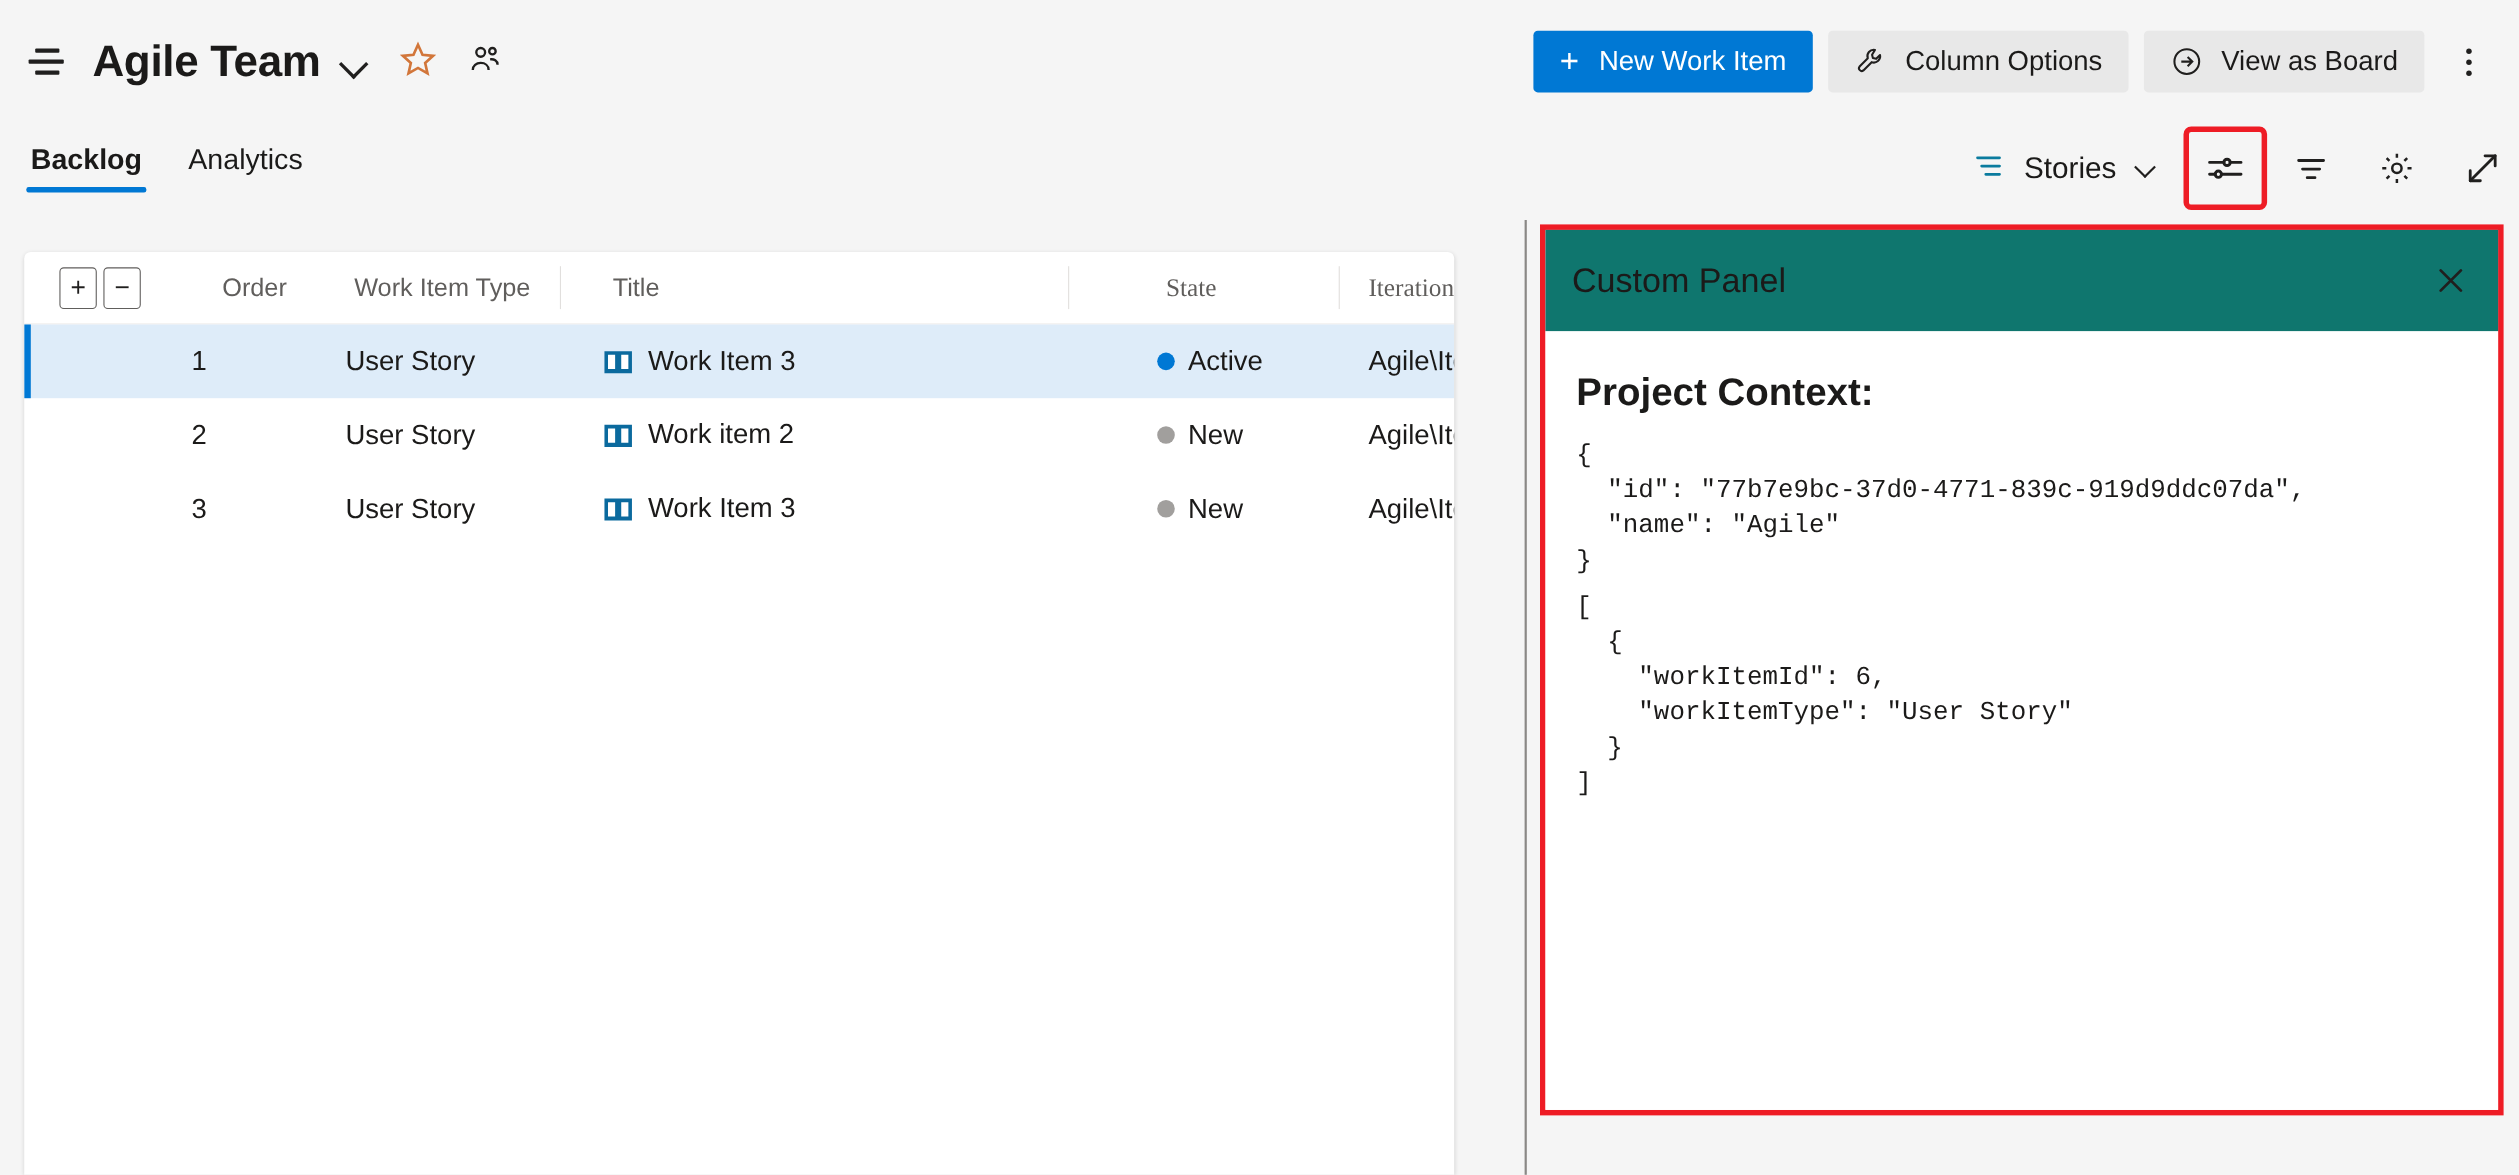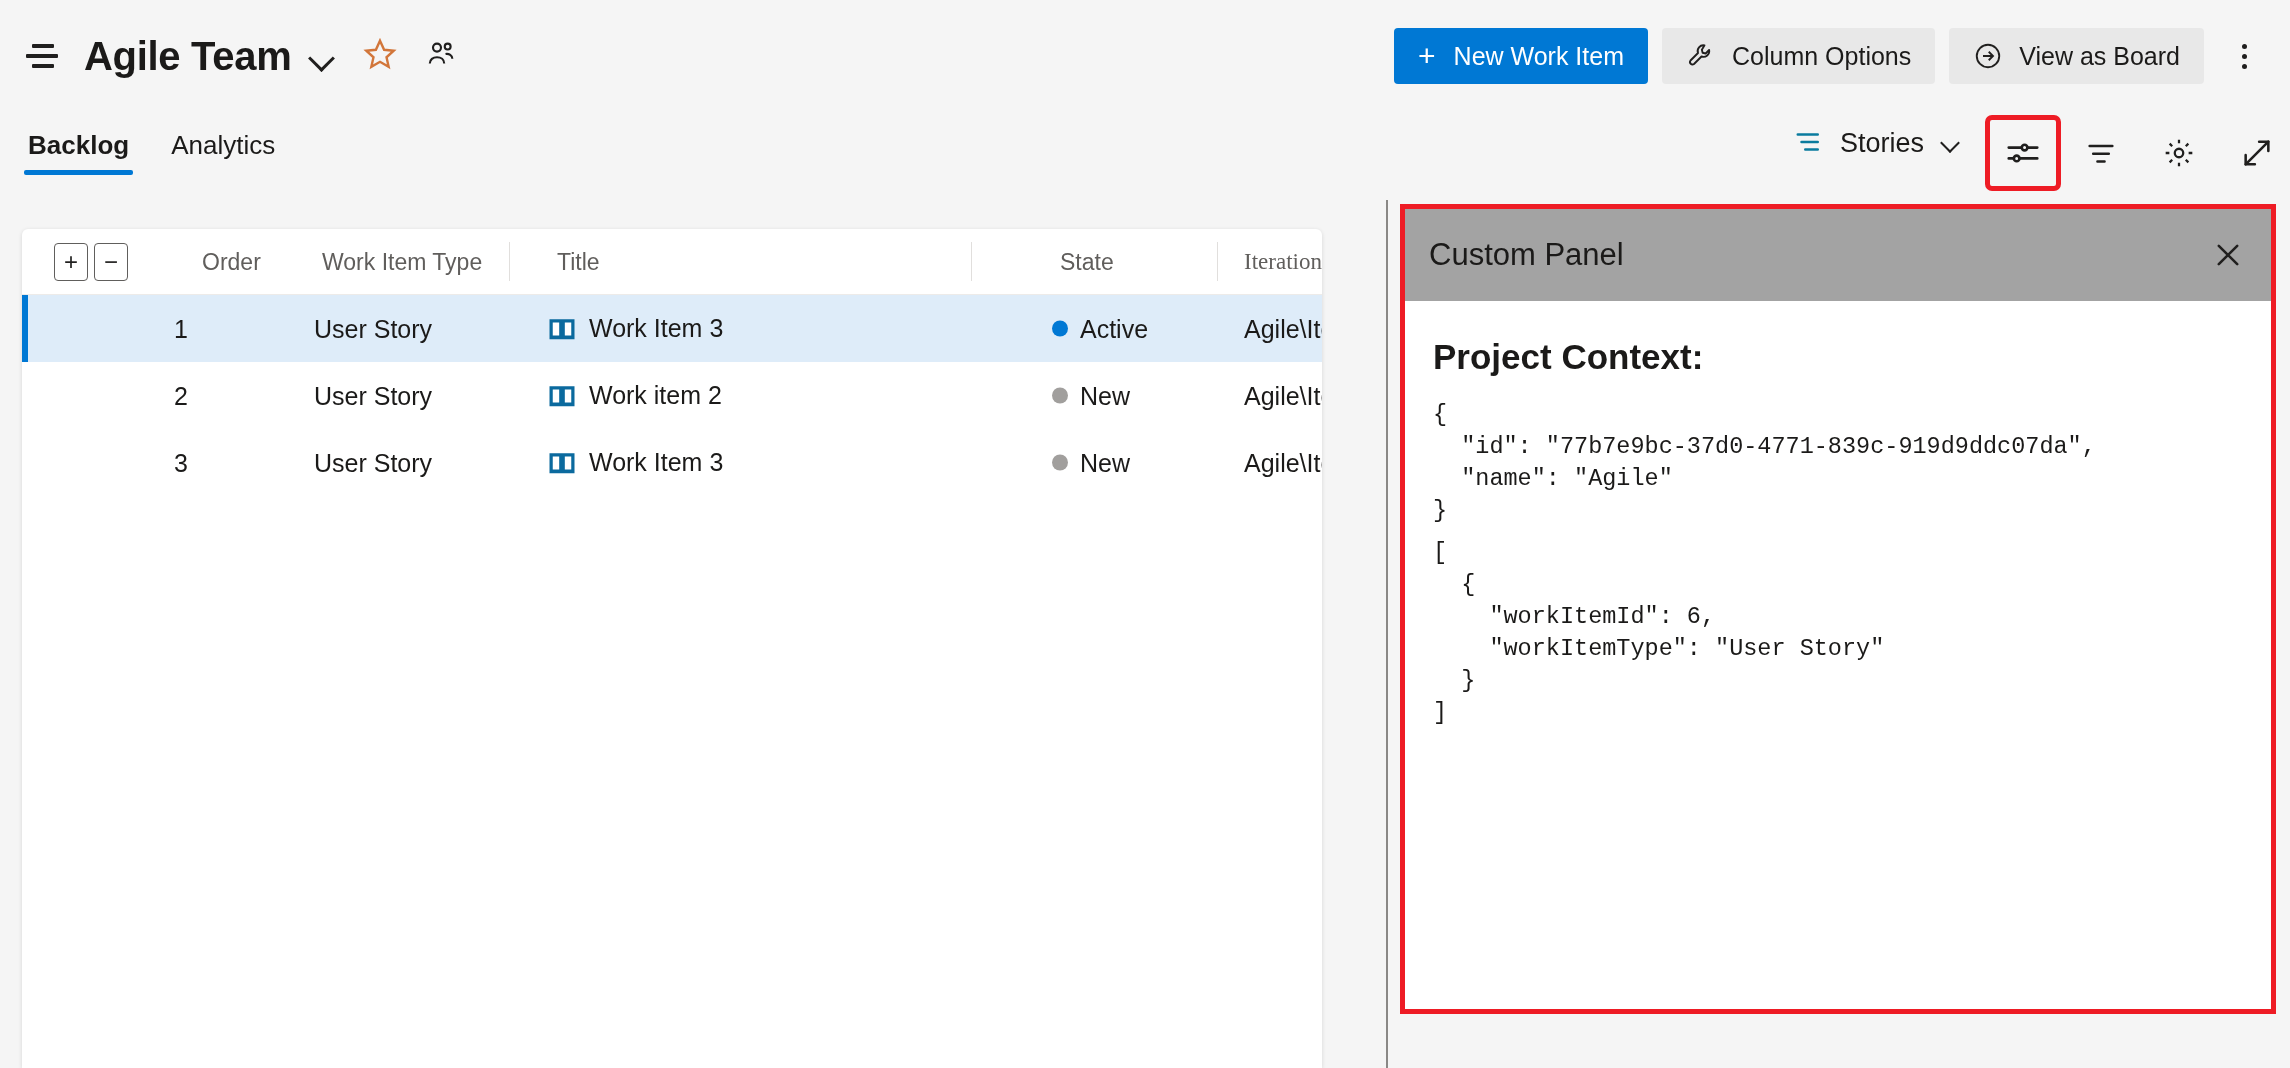--- a/index.html
+++ b/index.html
@@ -103,21 +103,21 @@
     white-space: nowrap;
   }
   .tab.active { font-weight: 600; }
   .tab.active::after {
     content:""; position:absolute; left:0; right:0; bottom:0;
     height: 5px; background: #0078d4; border-radius: 2px;
   }
 
   .viewctrls {
     position: absolute; right: 0px; top: 8px;
-    display: flex; align-items: flex-start; gap: 0px;
+    display: flex; align-items: center; gap: 0px;
   }
   .stories-pick {
     display: flex; align-items: center; gap: 16px;
     padding: 8px 10px; cursor: pointer; margin-right: 18px;
   }
   .stories-label { font-size: 27px; color:#1b1a19; }
   .chev-sm { width: 22px; height: 22px; position: relative; }
   .chev-sm::before {
     content:""; position:absolute; left:3px; top:3px;
     width: 12px; height: 12px;
@@ -207,21 +207,21 @@
   
   .panel {
     position: absolute;
     left: 1400px; top: 4px;
     width: 876px; height: 810px;
     background: #ffffff;
     border: 5px solid #ee1c25;
   }
   .panel-head {
     height: 92px;
-    background: #a3a3a3;
+    background: #0f766e;
     display:flex; align-items:center;
     position: relative;
   }
   .panel-title { font-size: 31px; color:#1b1a19; margin-left: 24px; }
   .panel-close {
     position:absolute; right: 18px; top: 50%; transform: translateY(-50%);
     width: 50px; height: 50px;
     display:flex; align-items:center; justify-content:center;
     cursor:pointer;
   }
@@ -367,21 +367,21 @@
     <div class="grid-head">
       <div class="expandbtns">
         <div class="sqbtn">+</div>
         <div class="sqbtn">−</div>
       </div>
       <div class="hcell" style="left:180px;">Order</div>
       <div class="hcell" style="left:300px;">Work Item Type</div>
       <div class="hsep" style="left:487px;"></div>
       <div class="hcell" style="left:535px;">Title</div>
       <div class="hsep" style="left:949px;"></div>
-      <div class="hcell" style="left:1038px;">State</div>
+      <div class="hcell" style="left:1038px;font-family:Liberation Serif, serif;">State</div>
       <div class="hsep" style="left:1195px;"></div>
       <div class="hcell" style="left:1222px;font-family:Liberation Serif, serif;">Iteration</div>
     </div>
 
     <div class="row selected">
       <div class="cell" style="left:152px;">1</div>
       <div class="cell" style="left:292px;">User Story</div>
       <div class="cell" style="left:525px;">
         <span class="bookicon">
           <svg width="30" height="30" viewBox="0 0 24 24">

